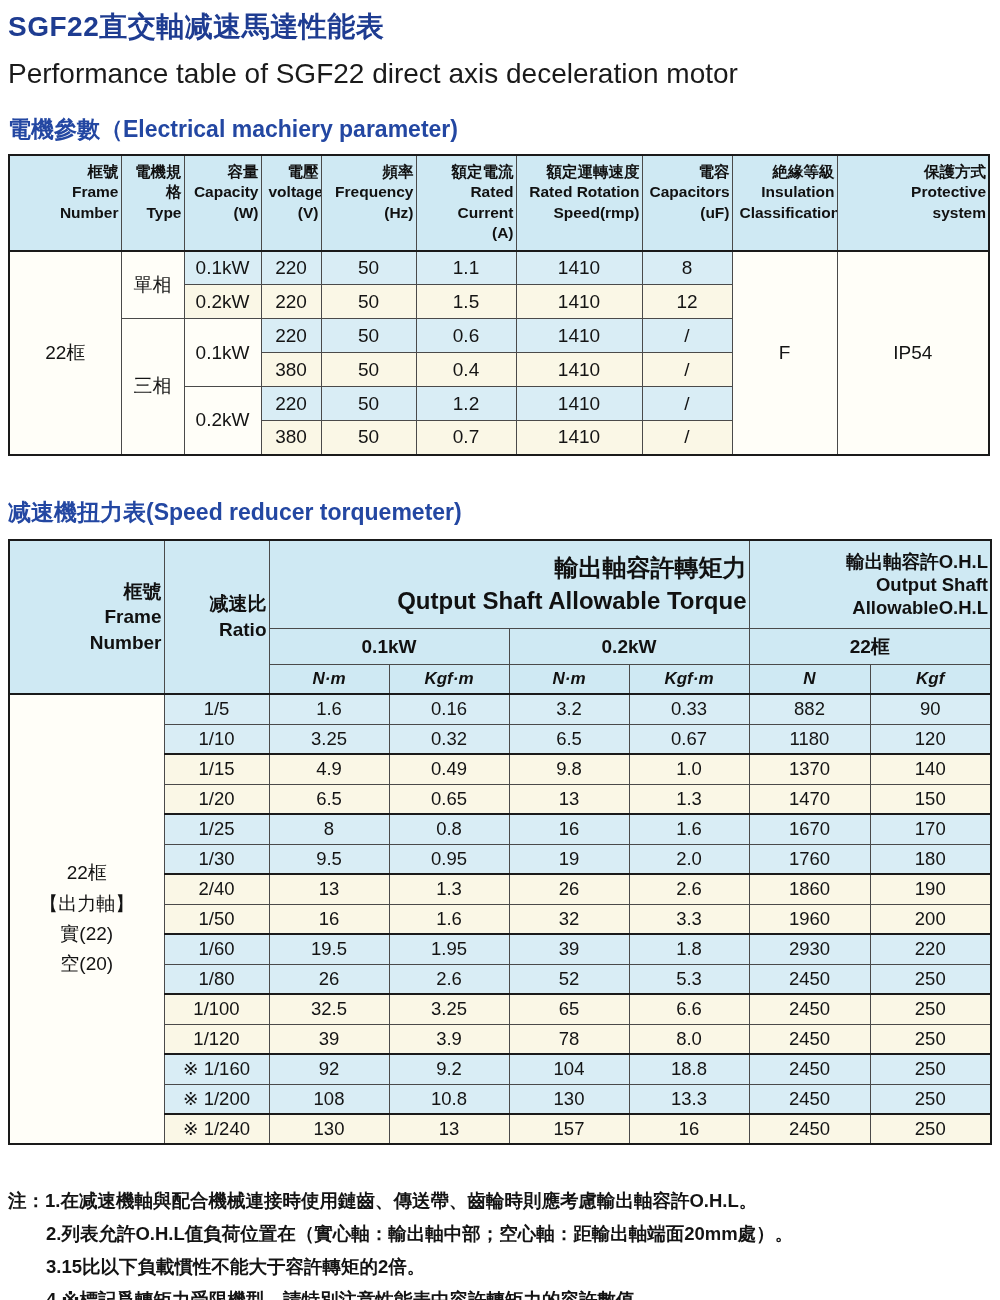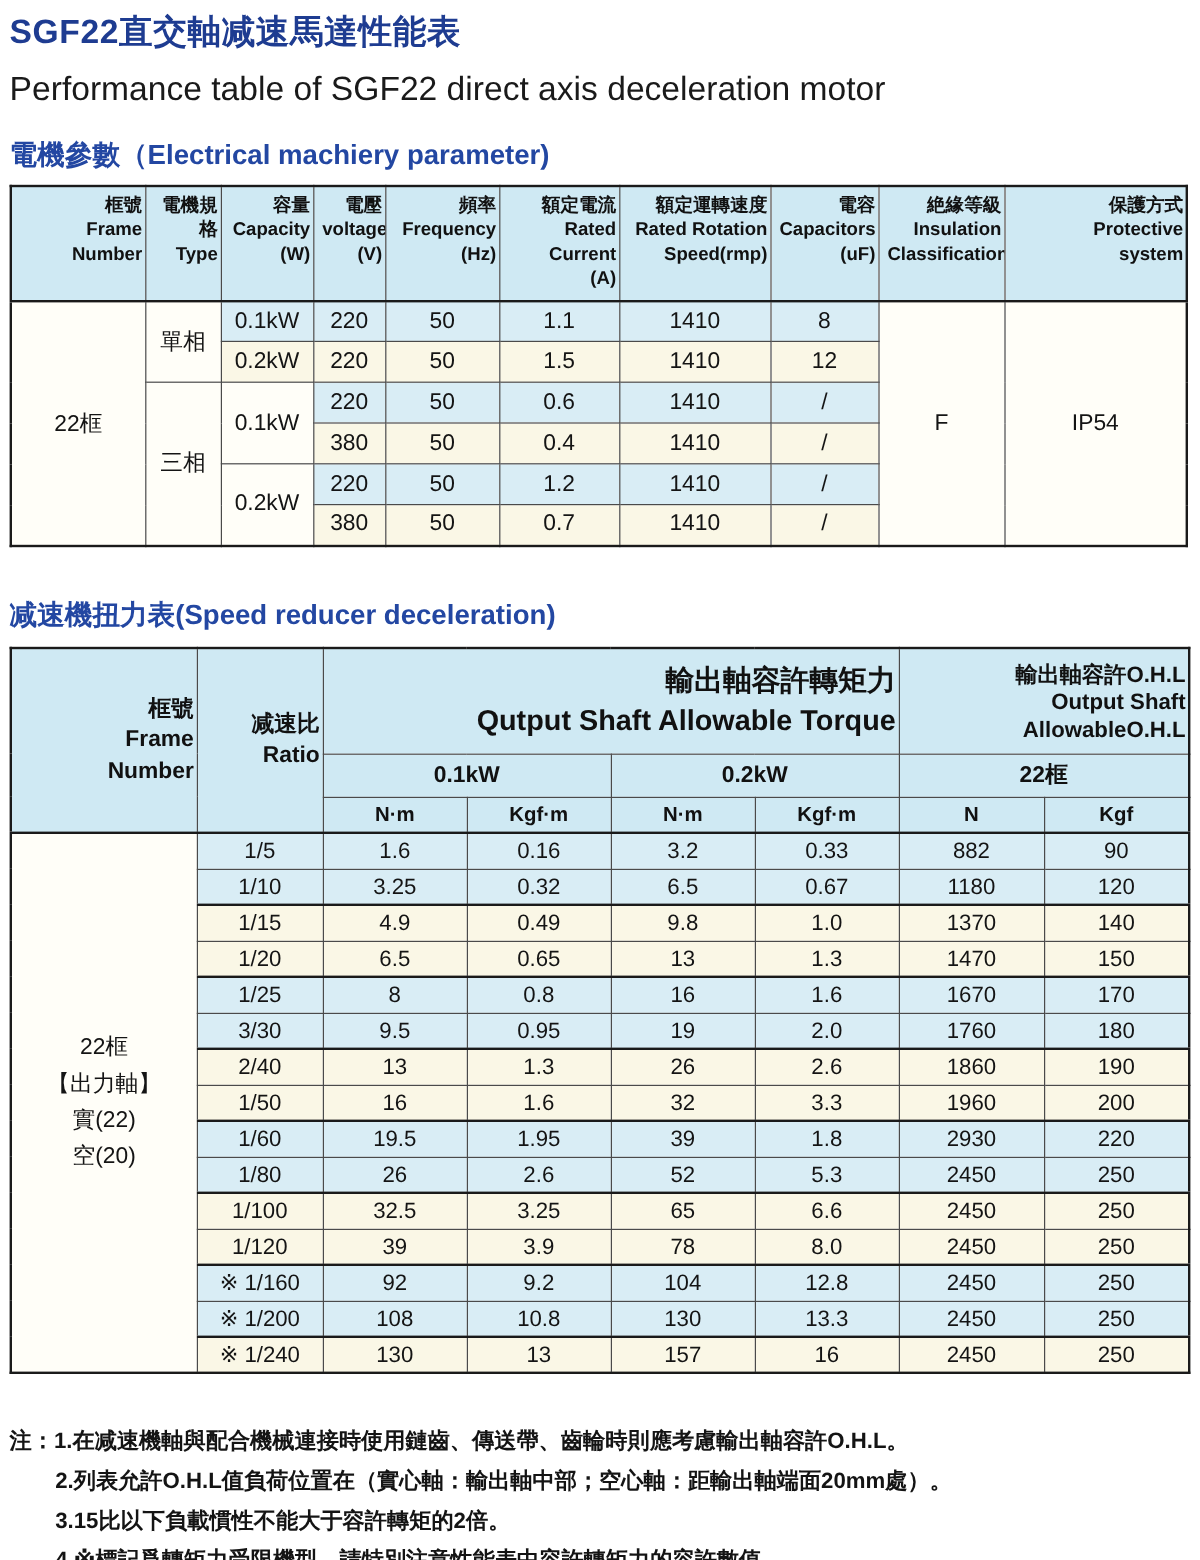--- a/index.html
+++ b/index.html
@@ -58,21 +58,21 @@
   tr.tone-blue td{background:var(--row-blue);}
   tr.tone-cream td{background:var(--row-cream);}
   td.merged{background:var(--white-cell) !important;}
   tr.sep{border-top:2px solid var(--border-dark);}
   
   .t2 th{vertical-align:middle;}
   .t2 th.corner{padding-left:19px;font-size:19px;line-height:1.35;}
   .t2 th.group-torque{font-size:24px;line-height:1.4;padding-left:92px;}
   .t2 th.group-ohl{font-size:18.5px;line-height:1.25;padding-left:8px;}
   .t2 th.sub{eight:34px;text-align:center;font-size:19px;padding:5px 0;}
-  .t2 th.unit{text-align:center;font-size:17px;padding:3px 0;}
+  .t2 th.unit{text-align:center;font-size:17px;padding:3px 0;font-style:italic;}
   .t2 td.frame-cell{background:var(--white-cell);font-size:19px;line-height:1.6;font-weight:400;}
   
   .notes{margin-top:40px;font-size:18.5px;font-weight:600;line-height:1.78;color:#141414;}
   .notes .first{display:flex;}
   .notes .indent{padding-left:38px;}
 </style>
 </head>
 <body>
 
 <h1 class="page-title">SGF22直交軸减速馬達性能表</h1>
@@ -175,21 +175,21 @@
     <tr class="tone-cream">
       <td>380</td>
       <td>50</td>
       <td>0.7</td>
       <td>1410</td>
       <td>/</td>
     </tr>
   </tbody>
 </table>
 
-<div class="section-heading second">减速機扭力表(Speed reducer deceleration)</div>
+<div class="section-heading second">减速機扭力表(Speed reducer torquemeter)</div>
 
 <table class="t2" style="margin-top:14px;">
   <colgroup>
     <col style="width:155px">
       <col style="width:105px">
     <col style="width:120px">
       <col style="width:120px">
       <col style="width:120px">
     <col style="width:120px">
       <col style="width:121px">
@@ -266,21 +266,21 @@
       <tr class="tone-blue sep">
         <td>1/25</td>
         <td>8</td>
         <td>0.8</td>
         <td>16</td>
         <td>1.6</td>
         <td>1670</td>
         <td>170</td>
       </tr>
       <tr class="tone-blue">
-        <td>3/30</td>
+        <td>1/30</td>
         <td>9.5</td>
         <td>0.95</td>
         <td>19</td>
         <td>2.0</td>
         <td>1760</td>
         <td>180</td>
       </tr>
       <tr class="tone-cream sep">
         <td>2/40</td>
         <td>13</td>
@@ -333,21 +333,21 @@
         <td>78</td>
         <td>8.0</td>
         <td>2450</td>
         <td>250</td>
       </tr>
       <tr class="tone-blue sep">
         <td>※ 1/160</td>
         <td>92</td>
         <td>9.2</td>
         <td>104</td>
-        <td>12.8</td>
+        <td>18.8</td>
         <td>2450</td>
         <td>250</td>
       </tr>
       <tr class="tone-blue">
         <td>※ 1/200</td>
         <td>108</td>
         <td>10.8</td>
         <td>130</td>
         <td>13.3</td>
         <td>2450</td>

